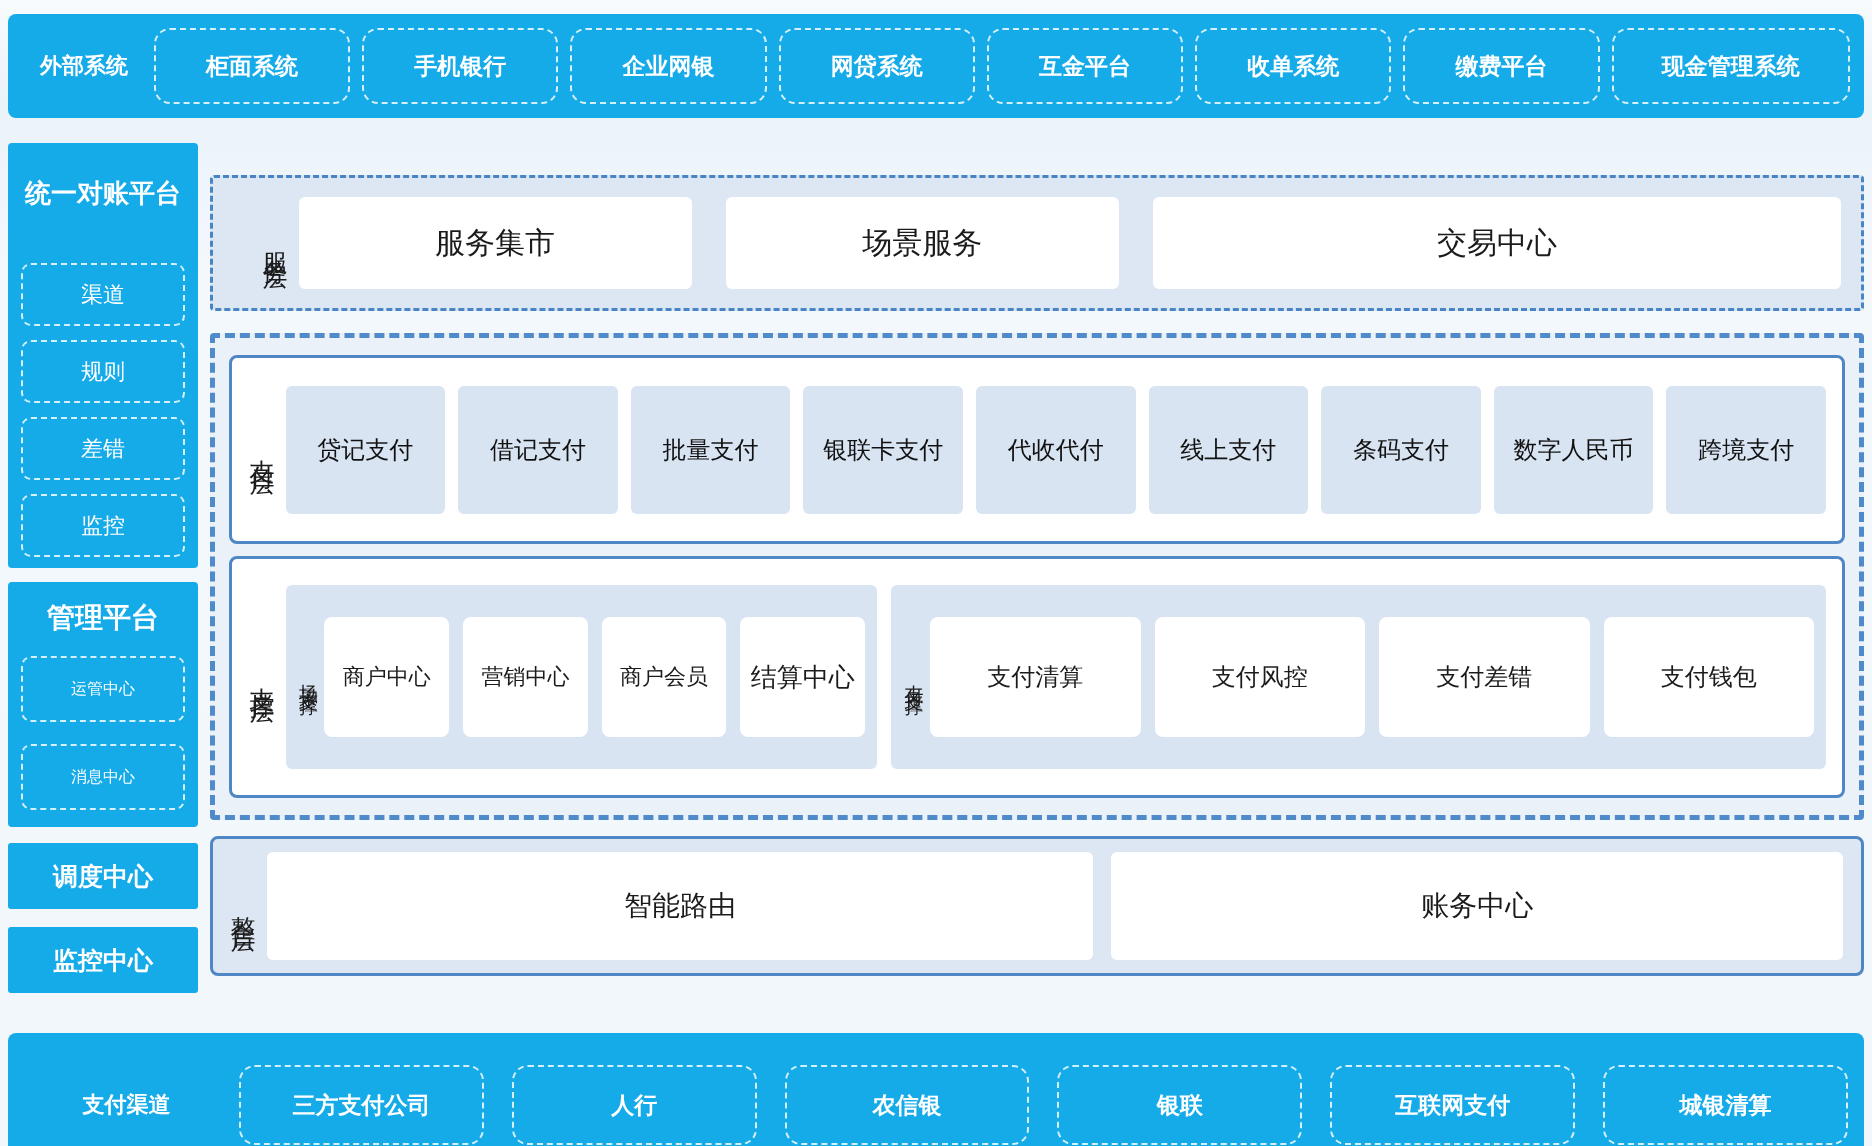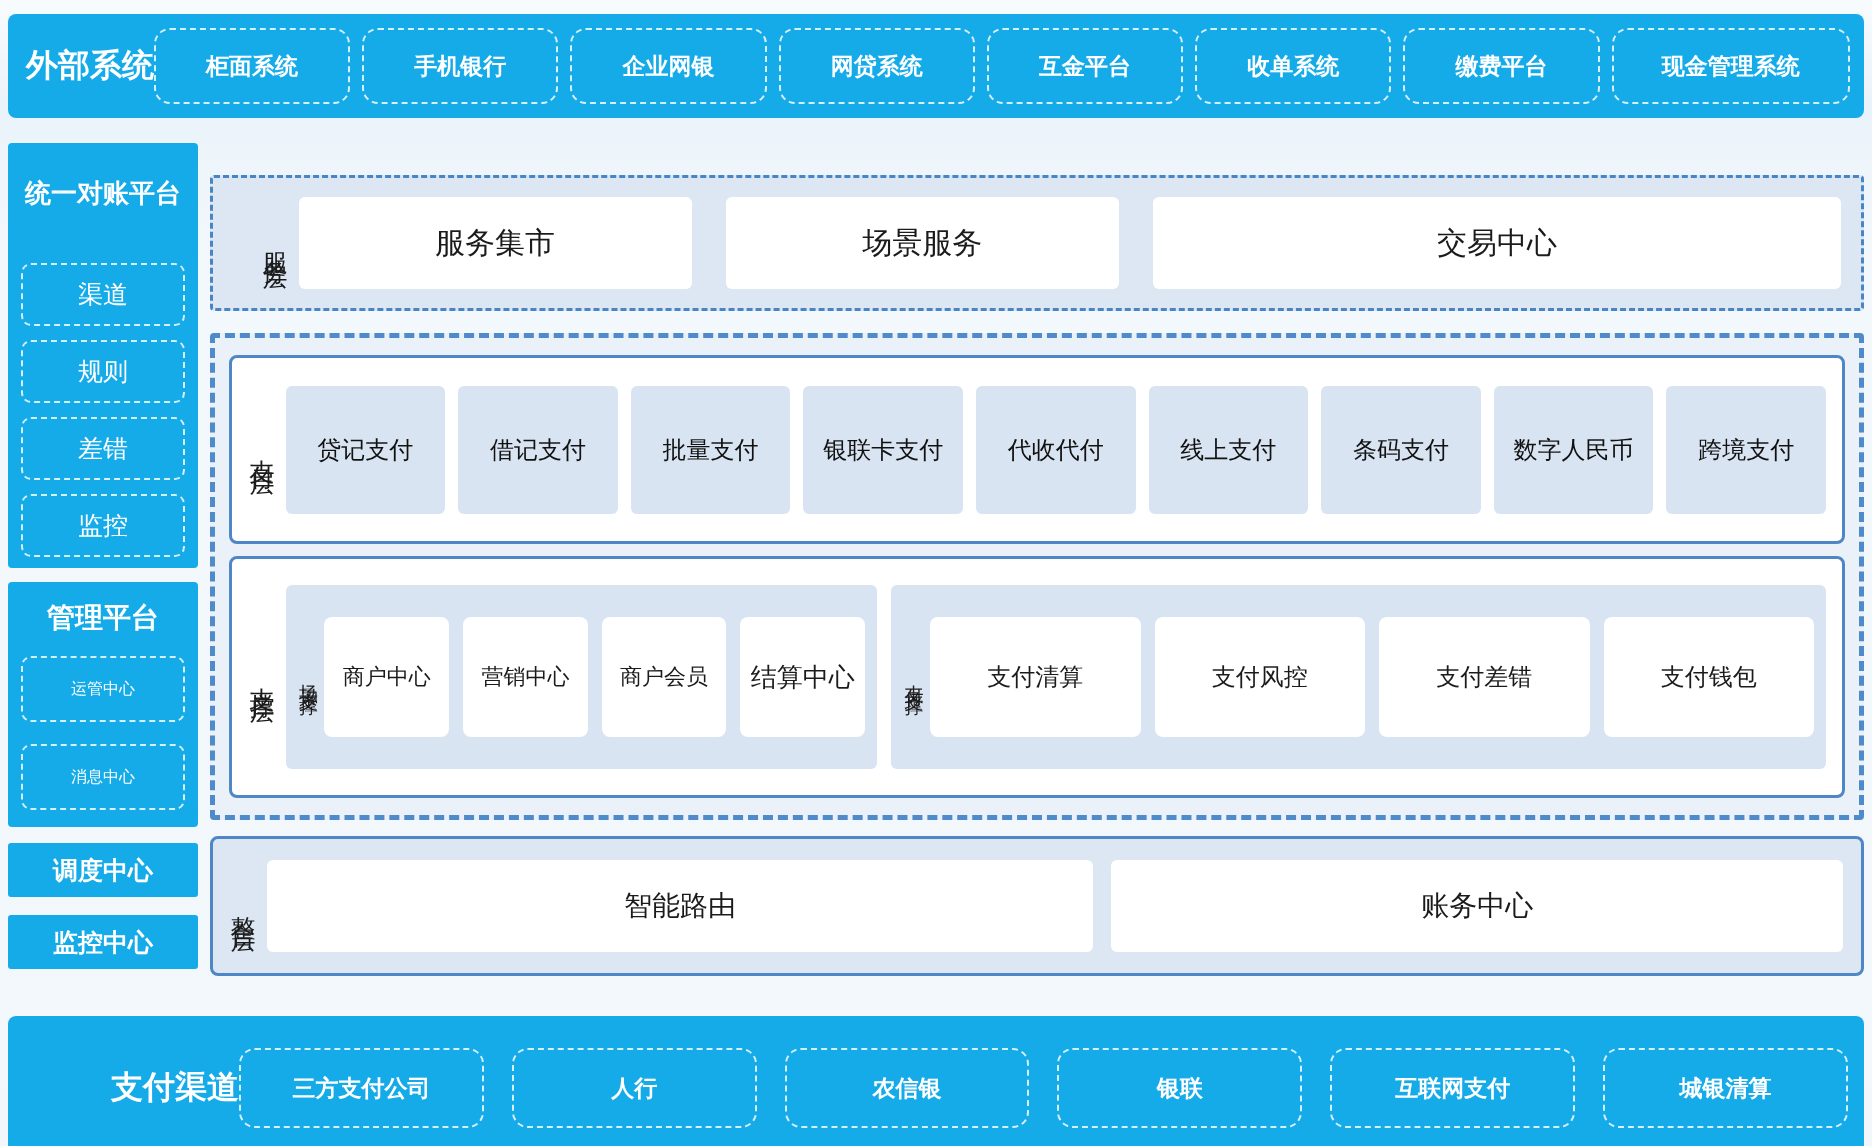--- a/index.html
+++ b/index.html
@@ -11,21 +11,21 @@
   }
   .page { width: 1872px; height: 1146px; padding: 14px 8px 12px 8px; }
 
   
   .band {
     background: #15abe9; border-radius: 8px; display: flex; align-items: center;
     color: #fff;
   }
   .top-band { height: 104px; padding: 0 14px 0 6px; }
   .bottom-band { height: 144px; padding: 0 16px 0 6px; margin-top: 40px; }
-  .band-title { font-size: 32px; font-weight: bold; text-align: right; flex: 0 0 auto; }
+  .band-title { font-size: 22px; font-weight: bold; text-align: center; flex: 0 0 auto; }
   .top-band .band-title { width: 140px; }
   .bottom-band .band-title { width: 225px; }
   .band-items { flex: 1; display: flex; gap: 12px; align-items: center; }
   .bottom-band .band-items { gap: 28px; }
   .dash-box {
     border: 2px dashed rgba(255,255,255,.82); border-radius: 16px;
     display: flex; align-items: center; justify-content: center;
     font-size: 23px; font-weight: bold; color: #fff; flex: 1;
   }
   .top-band .dash-box { height: 76px; }
@@ -38,26 +38,26 @@
   .main-col { flex: 1; margin-left: 12px; display: flex; flex-direction: column; }
 
   
   .blue-block {
     background: #15abe9; border-radius: 4px; color: #fff;
     display: flex; flex-direction: column; align-items: stretch;
   }
   .blue-block .block-title { text-align: center; font-weight: bold; }
   .block-reconcile { height: 425px; padding: 30px 13px 0 13px; }
   .block-reconcile .block-title { font-size: 26px; line-height: 40px; margin-bottom: 50px; }
-  .block-reconcile .dash-box { flex: 0 0 63px; height: 63px; margin-bottom: 14px; border-radius: 10px; font-size: 25px; font-weight: normal; }
+  .block-reconcile .dash-box { flex: 0 0 63px; height: 63px; margin-bottom: 14px; border-radius: 10px; font-size: 22px; font-weight: normal; }
   .block-manage { height: 245px; margin-top: 14px; padding: 16px 13px 0 13px; }
   .block-manage .block-title { font-size: 28px; line-height: 40px; margin-bottom: 18px; }
   .block-manage .dash-box { flex: 0 0 66px; height: 66px; margin-bottom: 22px; border-radius: 10px; font-size: 16px; font-weight: normal; }
   .solid-box {
-    background: #15abe9; color: #fff; height: 54px; border-radius: 3px;
+    background: #15abe9; color: #fff; height: 66px; border-radius: 3px;
     display: flex; align-items: center; justify-content: center;
     font-size: 25px; font-weight: bold;
   }
   .solid-box.first { margin-top: 16px; }
   .solid-box + .solid-box { margin-top: 18px; }
 
   
   .vlabel {
     writing-mode: vertical-lr; text-orientation: upright;
     font-size: 25px; color: #1b1b1b; letter-spacing: 7px; line-height: 1.1;
@@ -110,21 +110,21 @@
   .group-pay { flex: 2.42; }
   .group-pay .white-box { font-size: 24px; }
 
   
   .integrate-panel {
     margin-top: 16px; height: 140px; background: #dde7f3;
     border: 3px solid #4e86c6; border-radius: 8px;
     display: flex; align-items: center; padding-right: 18px;
   }
   .integrate-panel .row { flex: 1; display: flex; gap: 18px; }
-  .integrate-panel .white-box { height: 92px; font-size: 28px; }
+  .integrate-panel .white-box { height: 108px; font-size: 28px; }
   .integrate-panel .white-box.b1 { flex: 1.13; }
   .integrate-panel .white-box.b2 { flex: 1; }
 </style>
 </head>
 <body>
 
 <div class="page">
 
   <div class="band top-band">
     <div class="band-title">外部系统</div>

